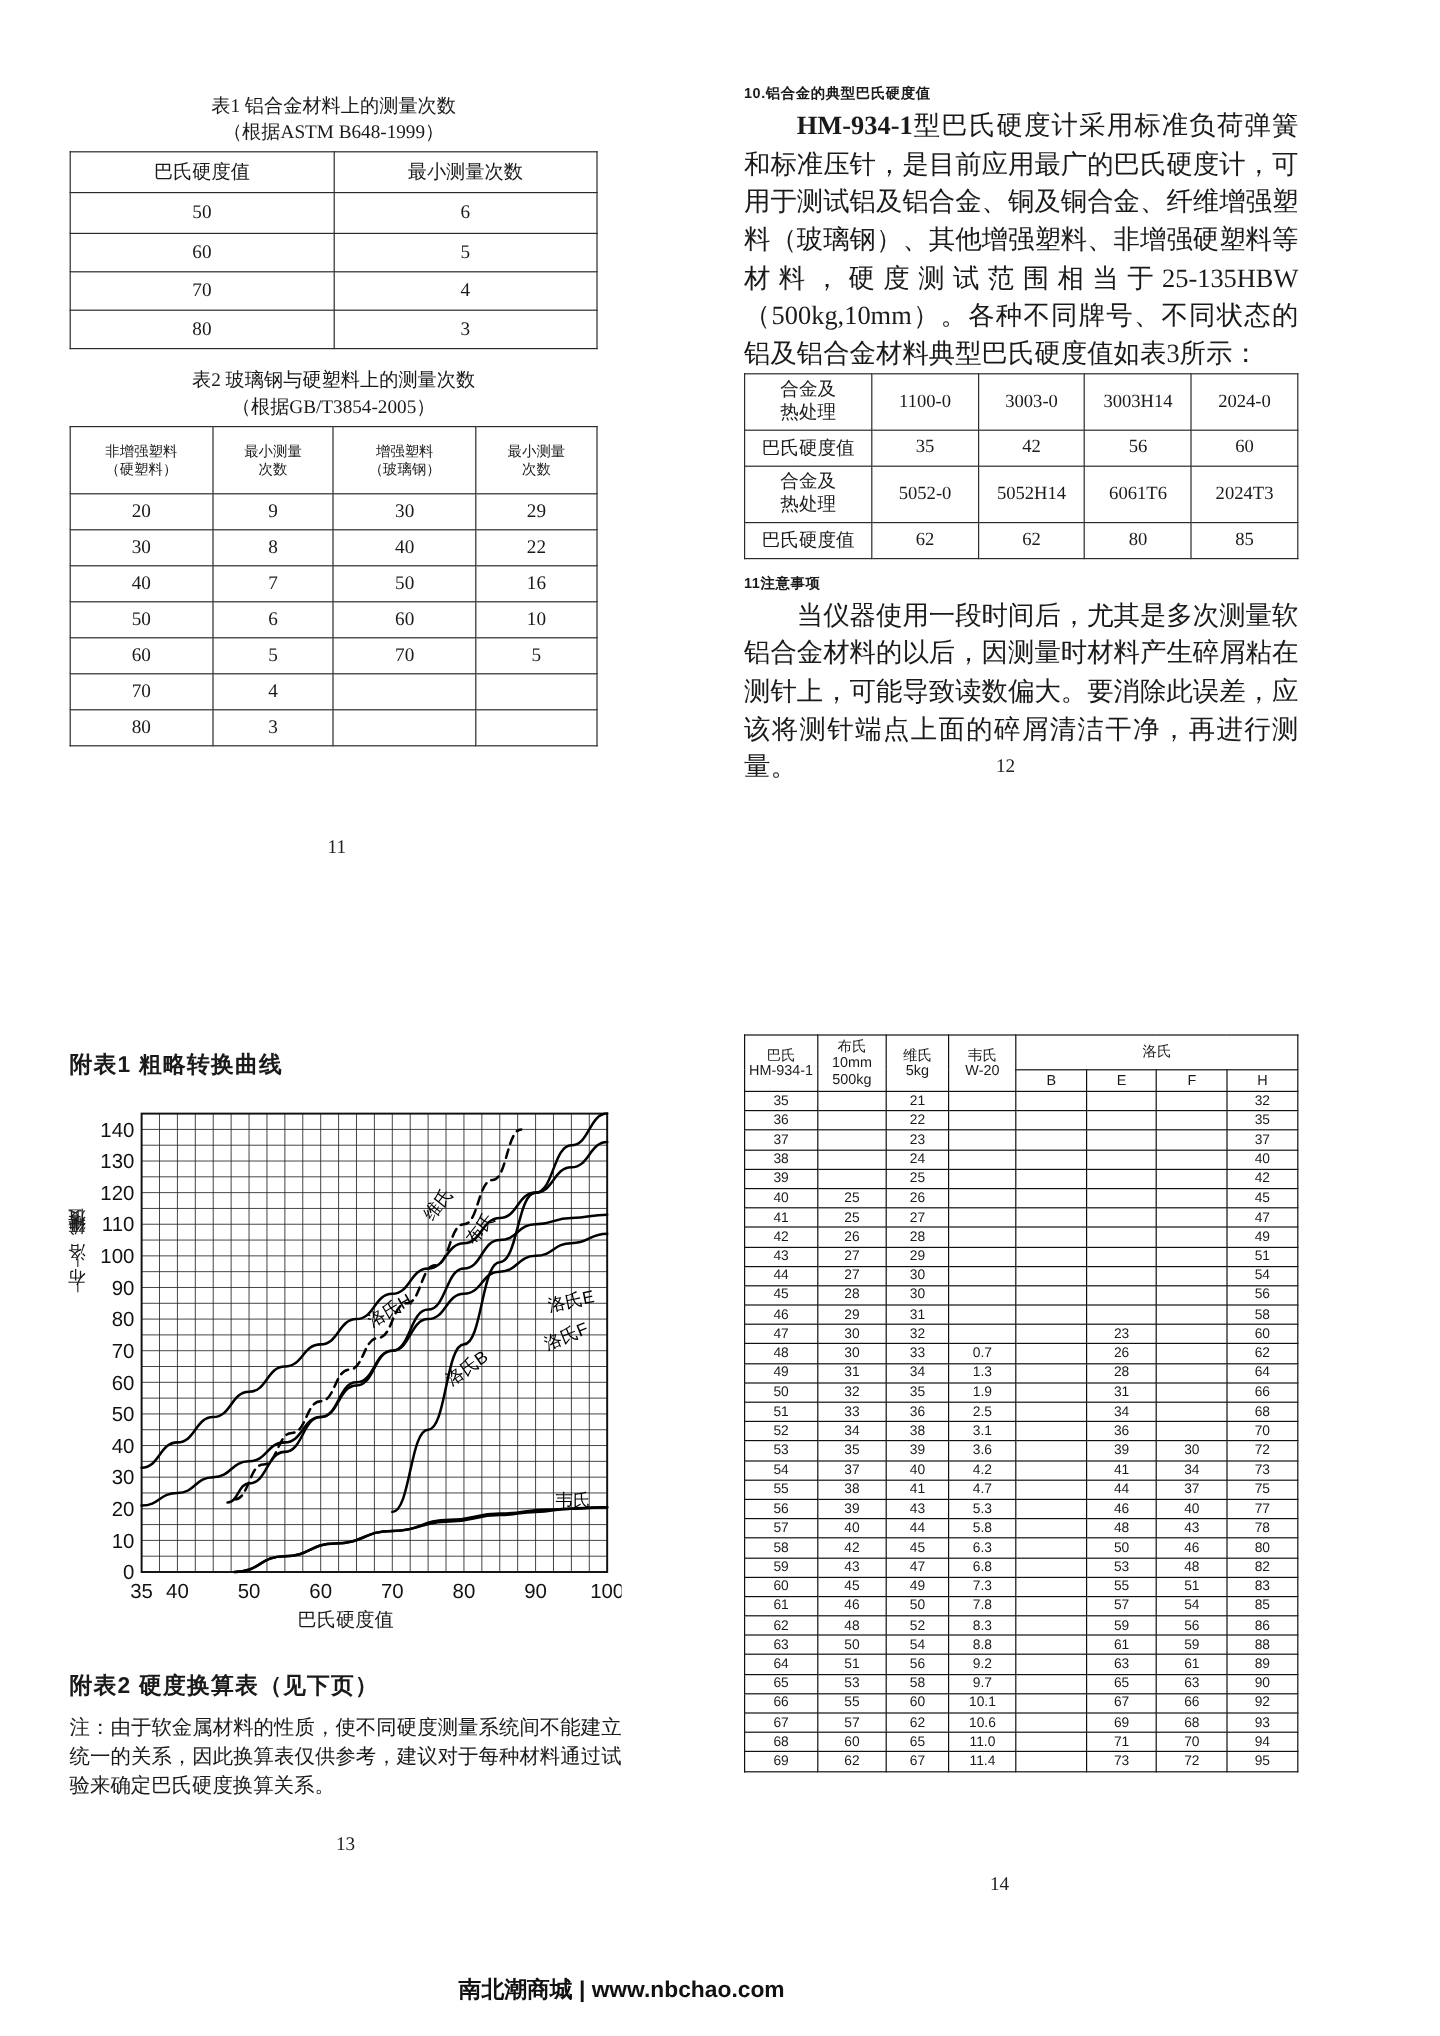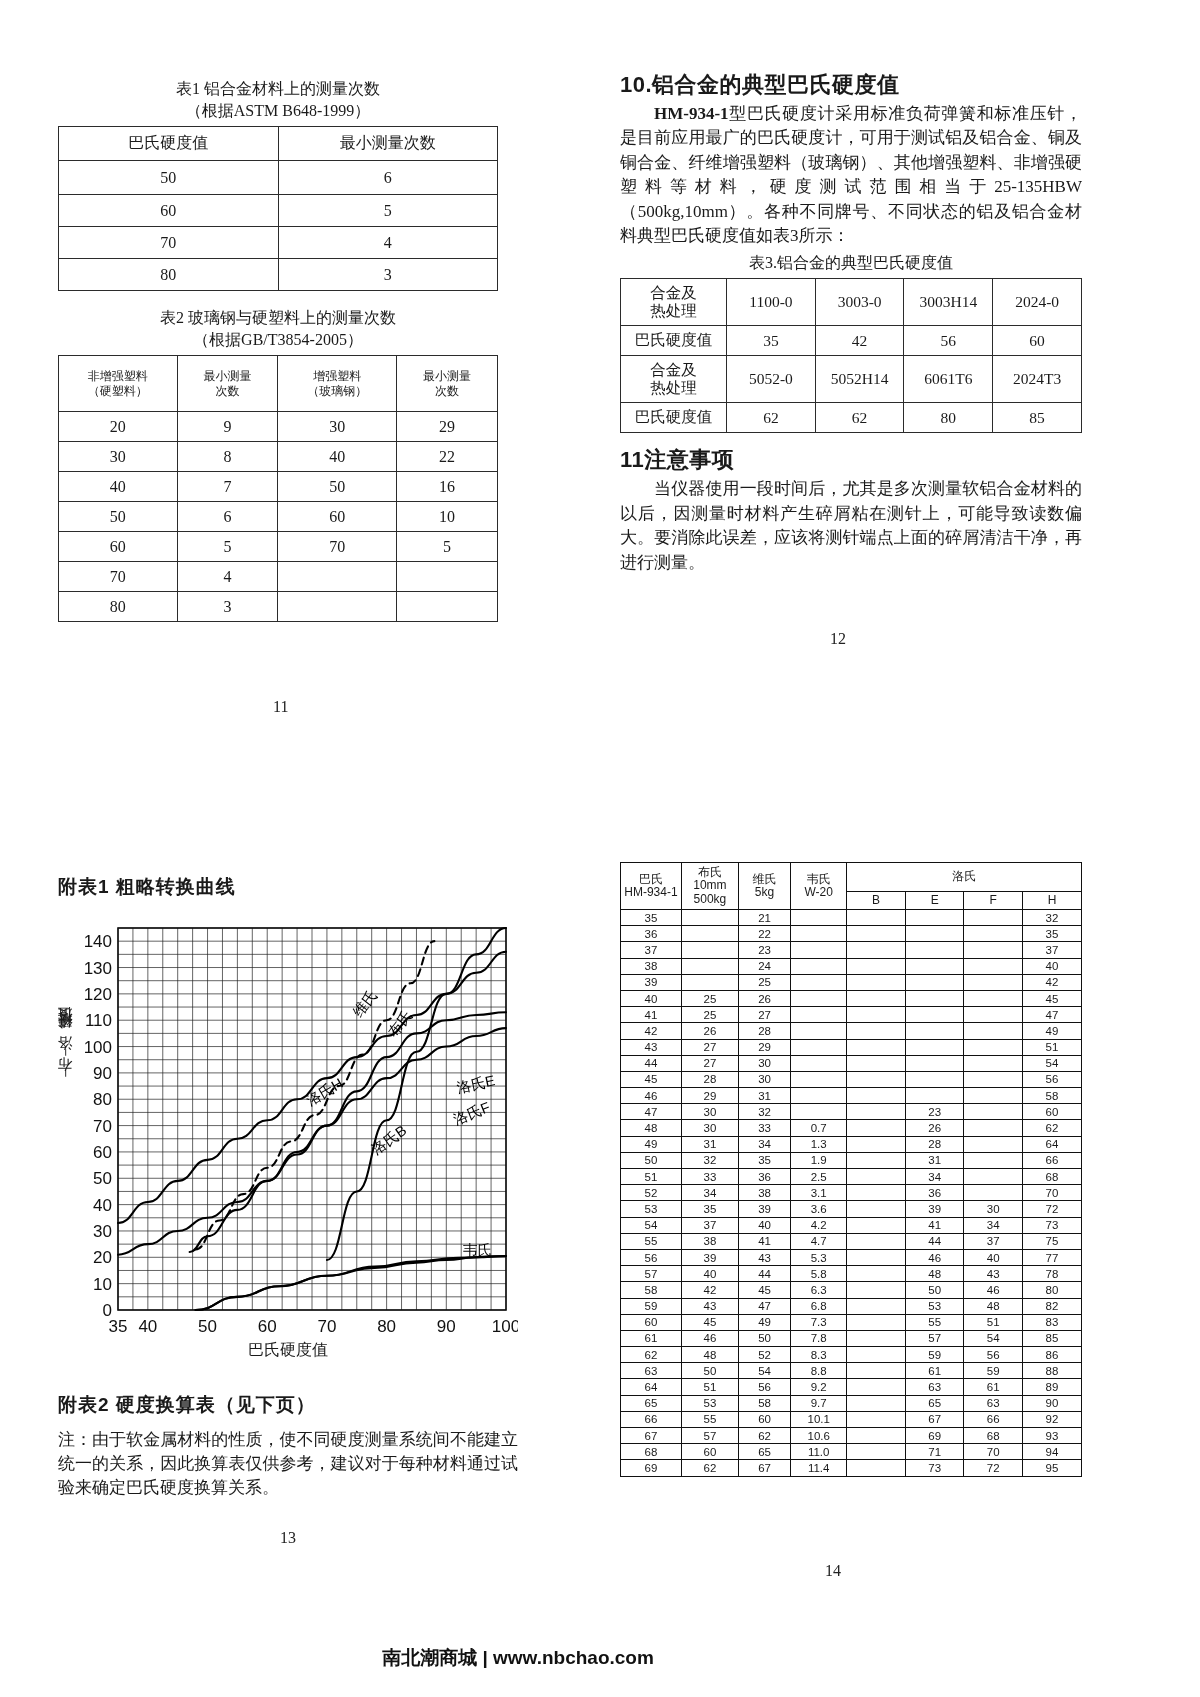--- a/index.html
+++ b/index.html
@@ -23,23 +23,23 @@
 
   
   #page11{left:58px;top:78px;width:440px;}
   #t1 td{height:29px;font-size:16px;}
   #t1 tr:first-child td{height:31px;}
   #t2 td{height:27px;font-size:16px;}
   #t2 thead td{height:53px;line-height:1.25;font-size:12px;}
 
   
   #page12{left:620px;top:70px;width:462px;}
-  .h-sec{font-weight:bold;font-size:22px;letter-spacing:.5px;margin:0 0 2px 0;
+  .h-sec{font-weight:bold;font-size:12px;letter-spacing:.5px;margin:0 0 2px 0;
          font-family:"Liberation Sans","DejaVu Sans",sans-serif;}
-  .body-cn{font-size:17px;line-height:1.44;text-align:justify;text-justify:inter-ideograph;
+  .body-cn{font-size:22px;line-height:1.44;text-align:justify;text-justify:inter-ideograph;
            text-indent:2em;margin:0;}
   .body-cn b{font-family:"Liberation Serif","DejaVu Serif",serif;}
   #t3 td{height:27px;font-size:15.5px;}
   #t3 td.lbl{line-height:1.2;}
   #t3 tr.two td{height:44px;}
 
   
   #page13{left:58px;top:874px;width:460px;}
   .h-app{font-weight:bold;font-size:19px;letter-spacing:1px;margin:0 0 10px 0;
          font-family:"Liberation Sans","DejaVu Sans",sans-serif;}
@@ -179,21 +179,20 @@
 
   <div class="pgnum" style="left:215px;top:620px;">11</div>
 </div>
 
 <div class="page" id="page12">
 
   <div class="h-sec">10.铝合金的典型巴氏硬度值</div>
 
   <p class="body-cn"><b>HM-934-1</b><span>型巴氏硬度计采用标准负荷弹簧和标准压针，是目前应用最广的巴氏硬度计，可用于测试铝及铝合金、铜及铜合金、纤维增强塑料（玻璃钢）、其他增强塑料、非增强硬塑料等材料，硬度测试范围相当于25-135HBW（500kg,10mm）。各种不同牌号、不同状态的铝及铝合金材料典型巴氏硬度值如表3所示：</span></p>
 
-  <div class="tblcap" style="margin-top:3px;">表3.铝合金的典型巴氏硬度值</div>
 
   <table class="doc" id="t3">
     <tbody>
       <tr class="two">
         <td class="lbl" style="width:23%">
           <div>合金及</div>
           <div>热处理</div>
         </td>
         <td style="width:19.25%">1100-0</td>
         <td style="width:19.25%">3003-0</td>

